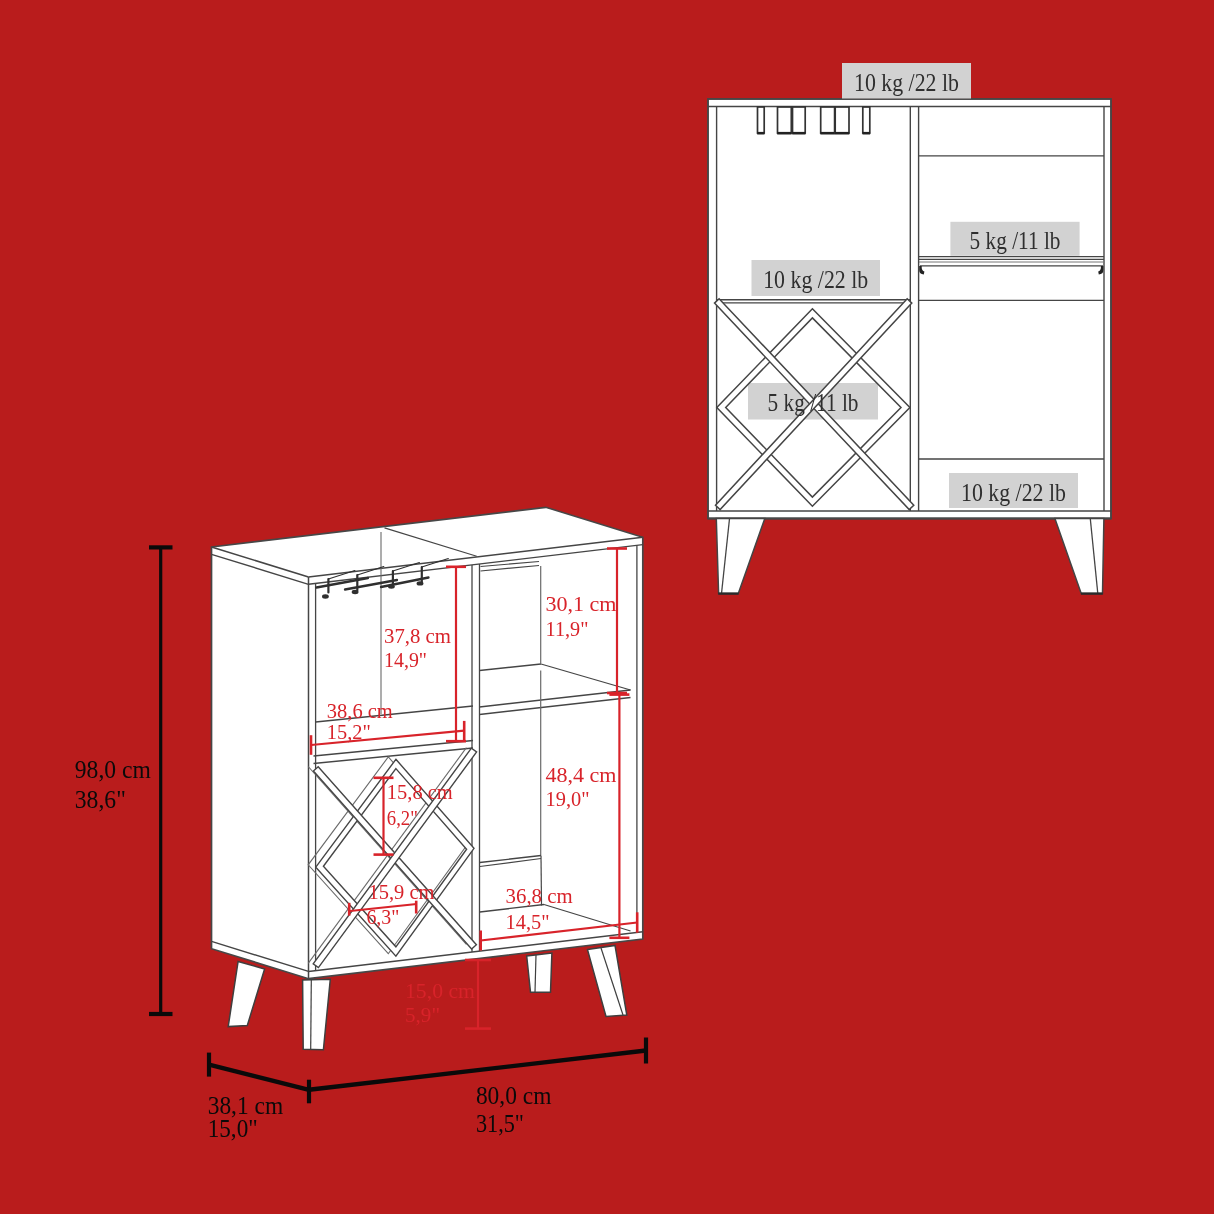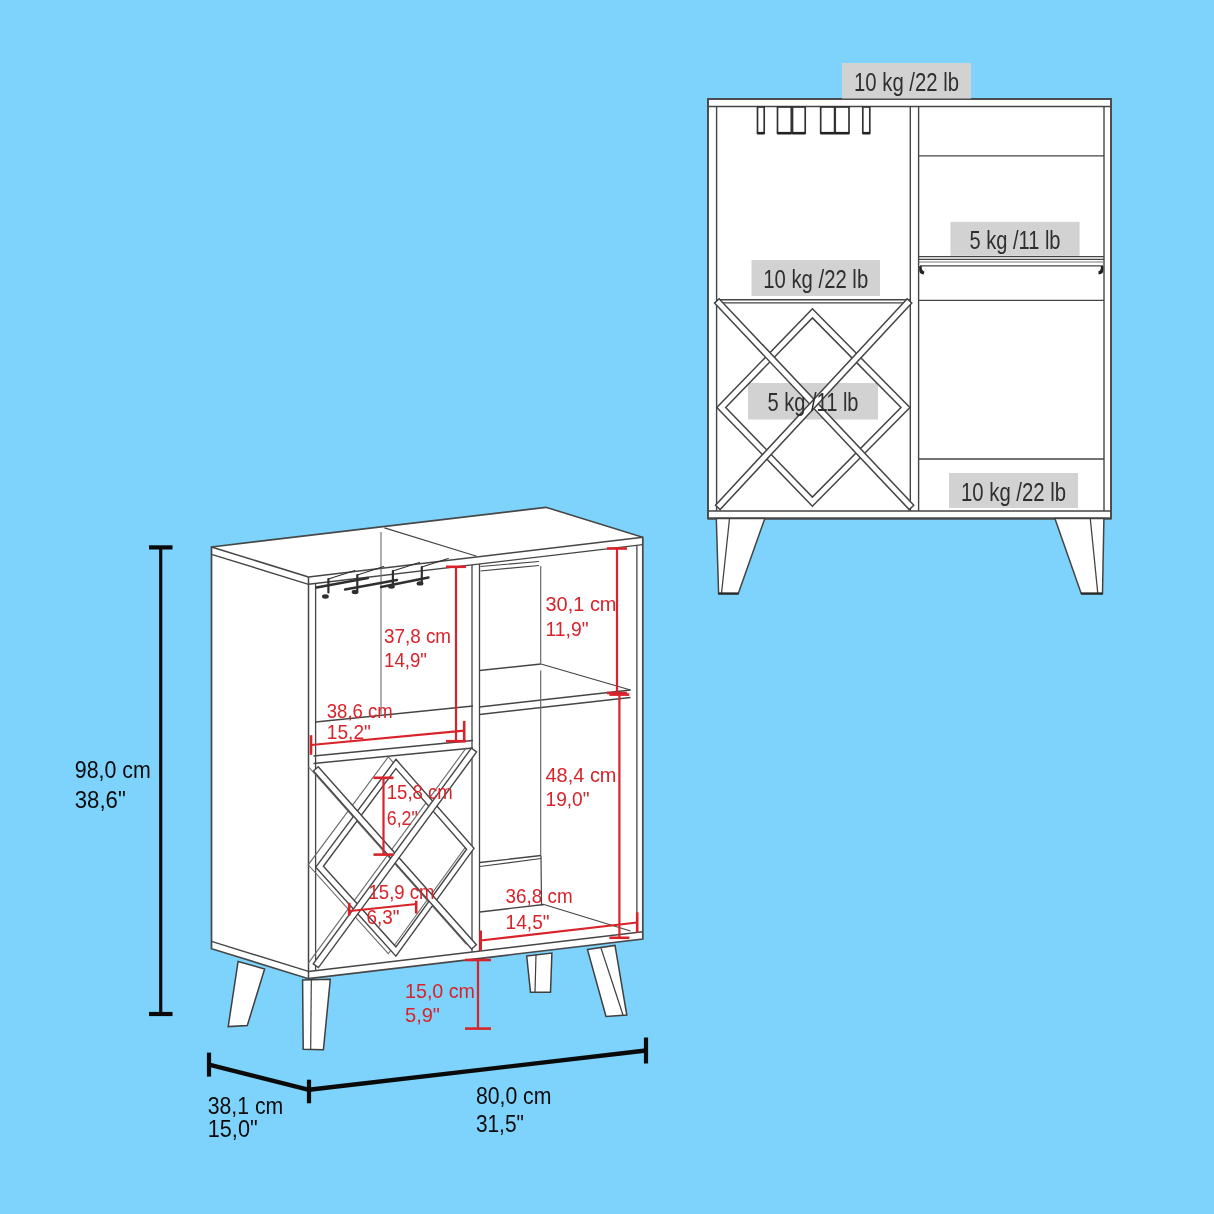--- a/index.html
+++ b/index.html
@@ -1,16 +1,16 @@
 <!DOCTYPE html>
 <html><head>
 <meta charset="utf-8">
 <style>
 html,body{margin:0;padding:0;background:#fff}
-.page{position:relative;width:1214px;height:1214px;background:#7dd3fc;font-family:Liberation Sans, sans-serif}
+.page{position:relative;width:1214px;height:1214px;background:#b91c1c;font-family:Liberation Serif, serif}
 </style>
 </head>
 <body>
 
 <div class="page">
 <svg width="1214" height="1214" viewBox="0 0 1214 1214">
 
 <g>
         <rect x="708" y="99" width="403" height="419.5" fill="#fff" stroke="#474747" stroke-width="1.9"></rect>
         <line x1="708.0" y1="106.5" x2="1111.0" y2="106.5" stroke="#454545" stroke-width="1.4"></line>

